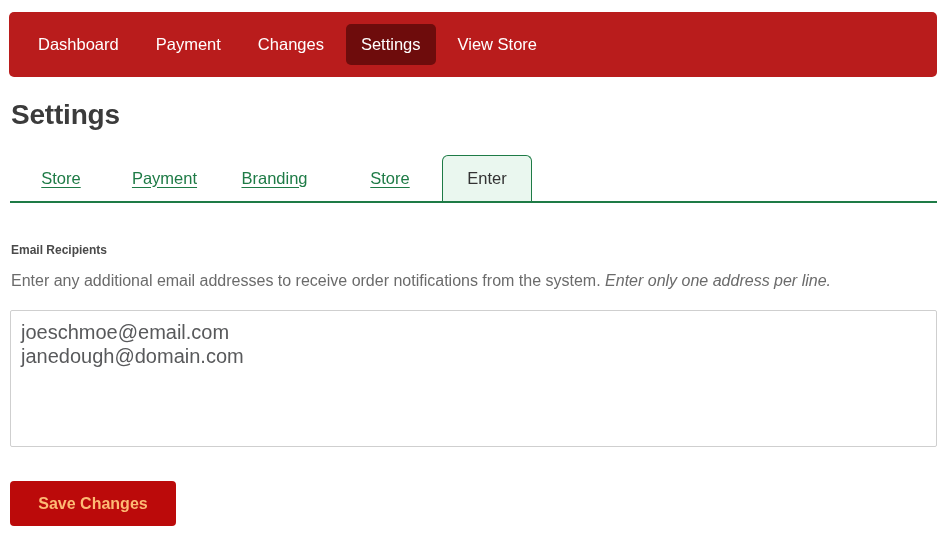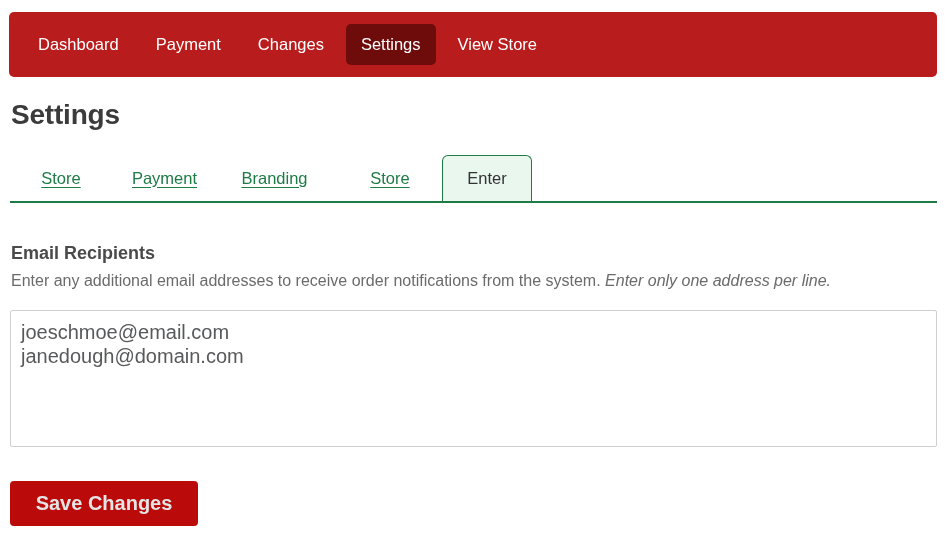--- a/index.html
+++ b/index.html
@@ -103,21 +103,21 @@
   .tab-branding { left: 218px; width: 93px; text-align: right; }
   .tab-social   { left: 345px; width: 70px; }
   .tab-admin    { left: 432px; width: 90px; }
 
   
   .section-heading {
     position: absolute;
     left: 11px;
     top: 243px;
     margin: 0;
-    font-size: 18px;
+    font-size: 12px;
     font-weight: bold;
     color: #4a4a4a;
   }
   .section-desc {
     position: absolute;
     left: 11px;
     top: 272px;
     margin: 0;
     font-size: 16px;
     color: #6b6b6b;
@@ -145,28 +145,28 @@
     padding: 9px 10px;
     resize: none;
     outline: none;
   }
 
   
   .save-button {
     position: absolute;
     left: 10px;
     top: 481px;
-    width: 188px;
+    width: 166px;
     height: 45px;
     background: #bb0a0a;
-    color: #e5e5e5;
+    color: #fdba74;
     border: none;
     border-radius: 4px;
     font-family: "Liberation Sans", sans-serif;
-    font-size: 20px;
+    font-size: 16px;
     font-weight: bold;
     cursor: pointer;
   }
 </style>
 </head>
 <body>
 
 <nav class="navbar">
   <div class="nav-items">
     <a class="nav-link" href="#">Dashboard</a>

